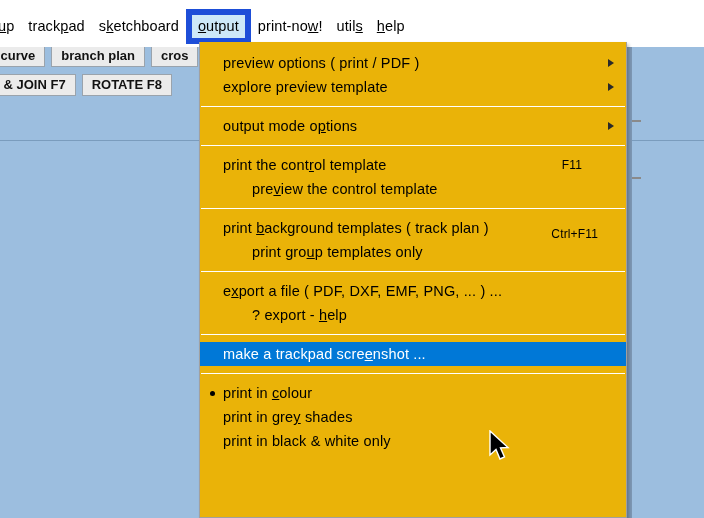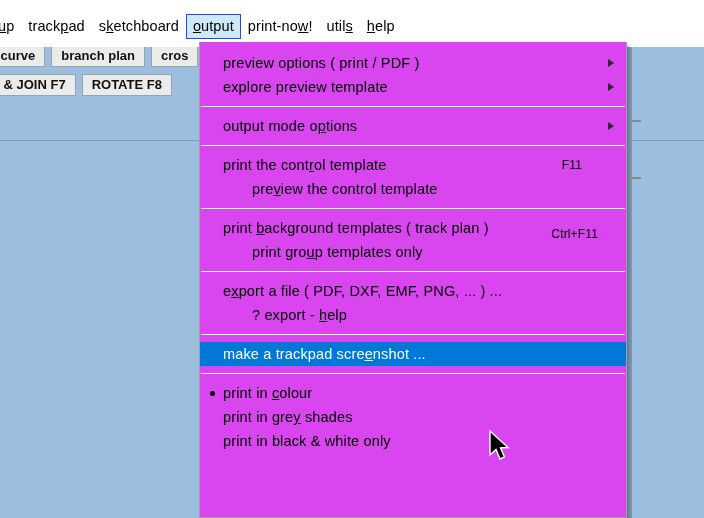--- a/index.html
+++ b/index.html
@@ -28,21 +28,21 @@
   .menubar-item {
     font-size: 14.5px;
     color: #000000;
     padding: 4px 7px 5px 7px;
     white-space: nowrap;
     letter-spacing: 0.1px;
   }
   .menubar-item.first { padding-left: 0px; margin-left: -2px; }
   .menubar-item.active {
     background: #cde8f8;
-    border: 1px solid #1d4ed8;
+    border: 6px solid #1d4ed8;
     padding: 3px 6px 4px 6px;
   }
   .mn { text-decoration: underline; }
 
   
   .canvas {
     position: absolute;
     left: 0; top: 41px;
     width: 704px; height: 477px;
     background: #9cbedf;
@@ -82,21 +82,21 @@
     display: flex;
     align-items: center;
   }
   .tb-btn.clip-left { margin-left: -26px; }
 
   
   .menu-panel {
     position: absolute;
     left: 199px; top: 42px;
     width: 428px;
-    background: #d946ef;
+    background: #eab308;
     border: 1px solid #a0a0a0;
     border-top: none;
     box-shadow: 2px 2px 3px rgba(0,0,0,0.22);
     padding-top: 9px;
     padding-bottom: 5px;
     overflow: hidden;
     height: 476px;
   }
   .menu-item {
     position: relative;

